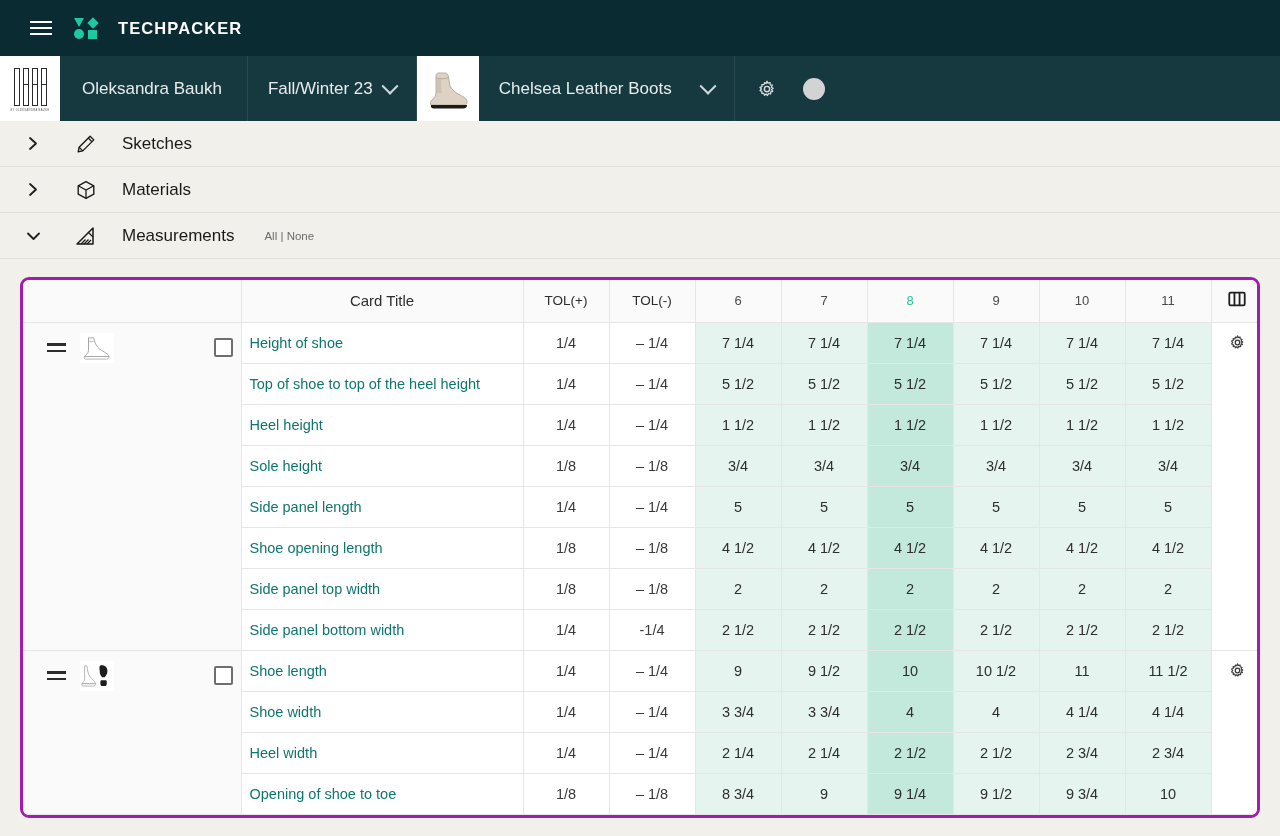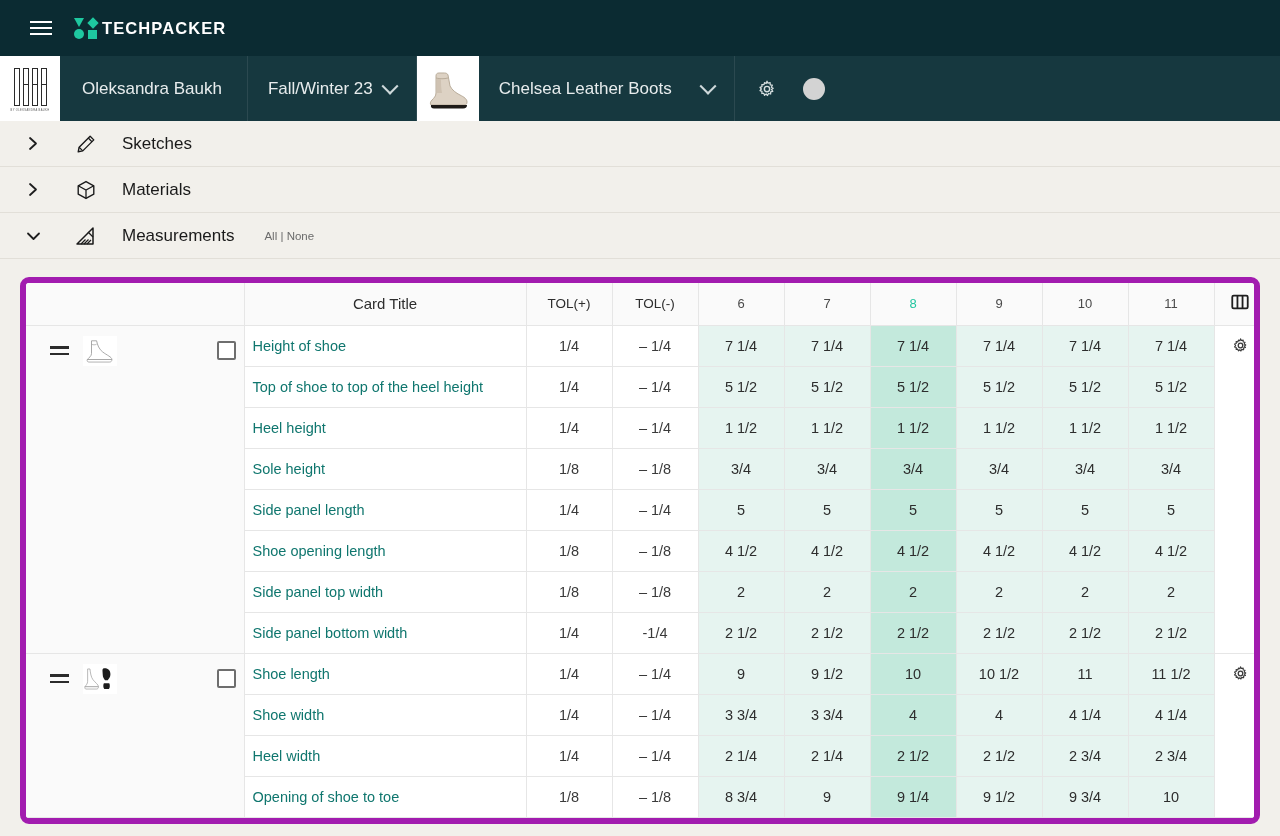--- a/index.html
+++ b/index.html
@@ -11,21 +11,21 @@
   }
 
   
   .topbar {
     height: 56px; background: #0b2b32;
     display: flex; align-items: center; gap: 18px;
     padding-left: 26px;
   }
   .hamburger { display: flex; flex-direction: column; gap: 4px; cursor: pointer; padding: 4px; }
   .hamburger span { display: block; width: 22px; height: 2px; background: #ffffff; }
-  .brand { display: flex; align-items: center; gap: 4px; }
+  .brand { display: flex; align-items: center; gap: 20px; }
   .brandmark { width: 24px; height: 22px; position: relative; }
   .brandmark .tri {
     position: absolute; left: 0; top: 1px;
     width: 0; height: 0;
     border-left: 5.5px solid transparent; border-right: 5.5px solid transparent;
     border-top: 9px solid #1ec8a0;
   }
   .brandmark .dia {
     position: absolute; right: 1px; top: 2px;
     width: 8px; height: 8px; background: #1ec8a0; transform: rotate(45deg);
@@ -99,21 +99,21 @@
   }
   .sec-icon { width: 40px; display: flex; align-items: center; justify-content: center; }
   .sec-label { font-size: 17px; color: #1a1a1a; }
   .sec-extra { margin-left: 14px; font-size: 11.5px; color: #6b6b6b; }
   .sec-extra a { color: #6b6b6b; text-decoration: none; }
 
   
   .tablewrap {
     margin: 18px 20px 0 20px;
     background: #ffffff;
-    border: 6px solid #a21caf;
+    border: 3px solid #a21caf;
     border-radius: 9px;
     overflow: hidden;
   }
   table { border-collapse: collapse; width: 1240px; table-layout: fixed; }
   th, td {
     border-right: 1px solid #e6e6e6;
     border-bottom: 1px solid #e6e6e6;
     font-size: 14.5px; color: #2d2d2d; font-weight: normal;
     height: 41px;
   }

